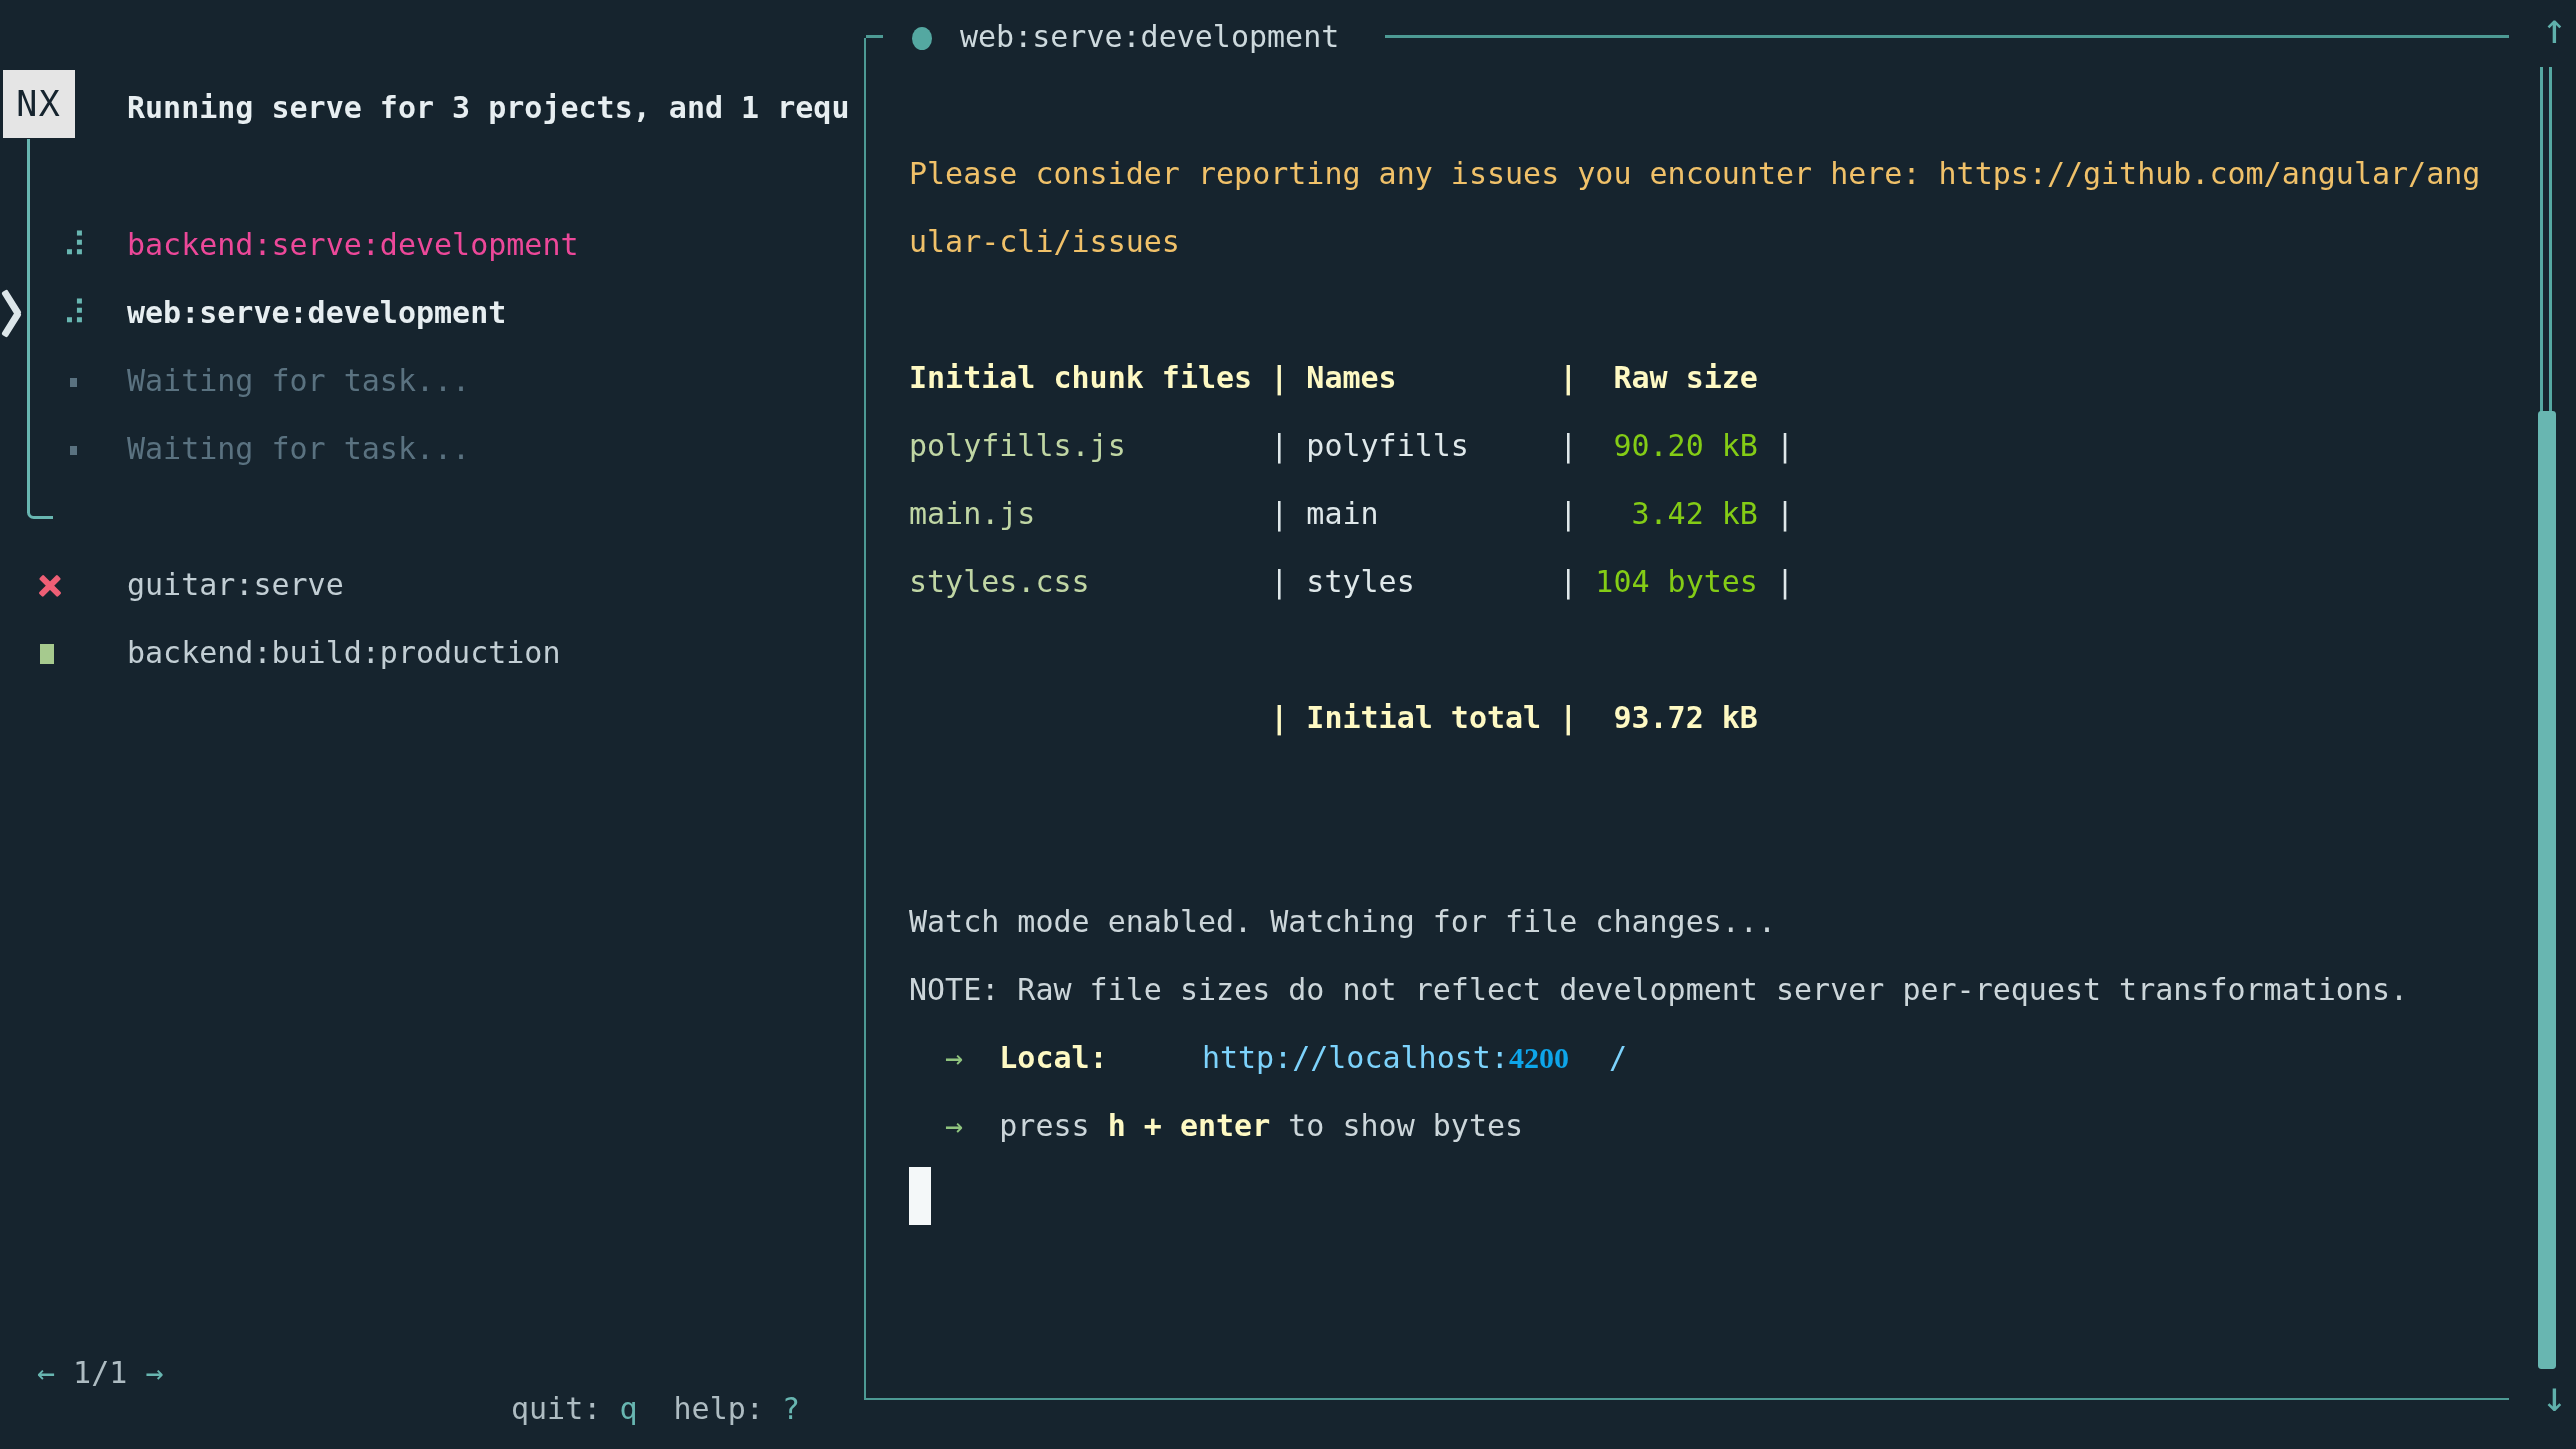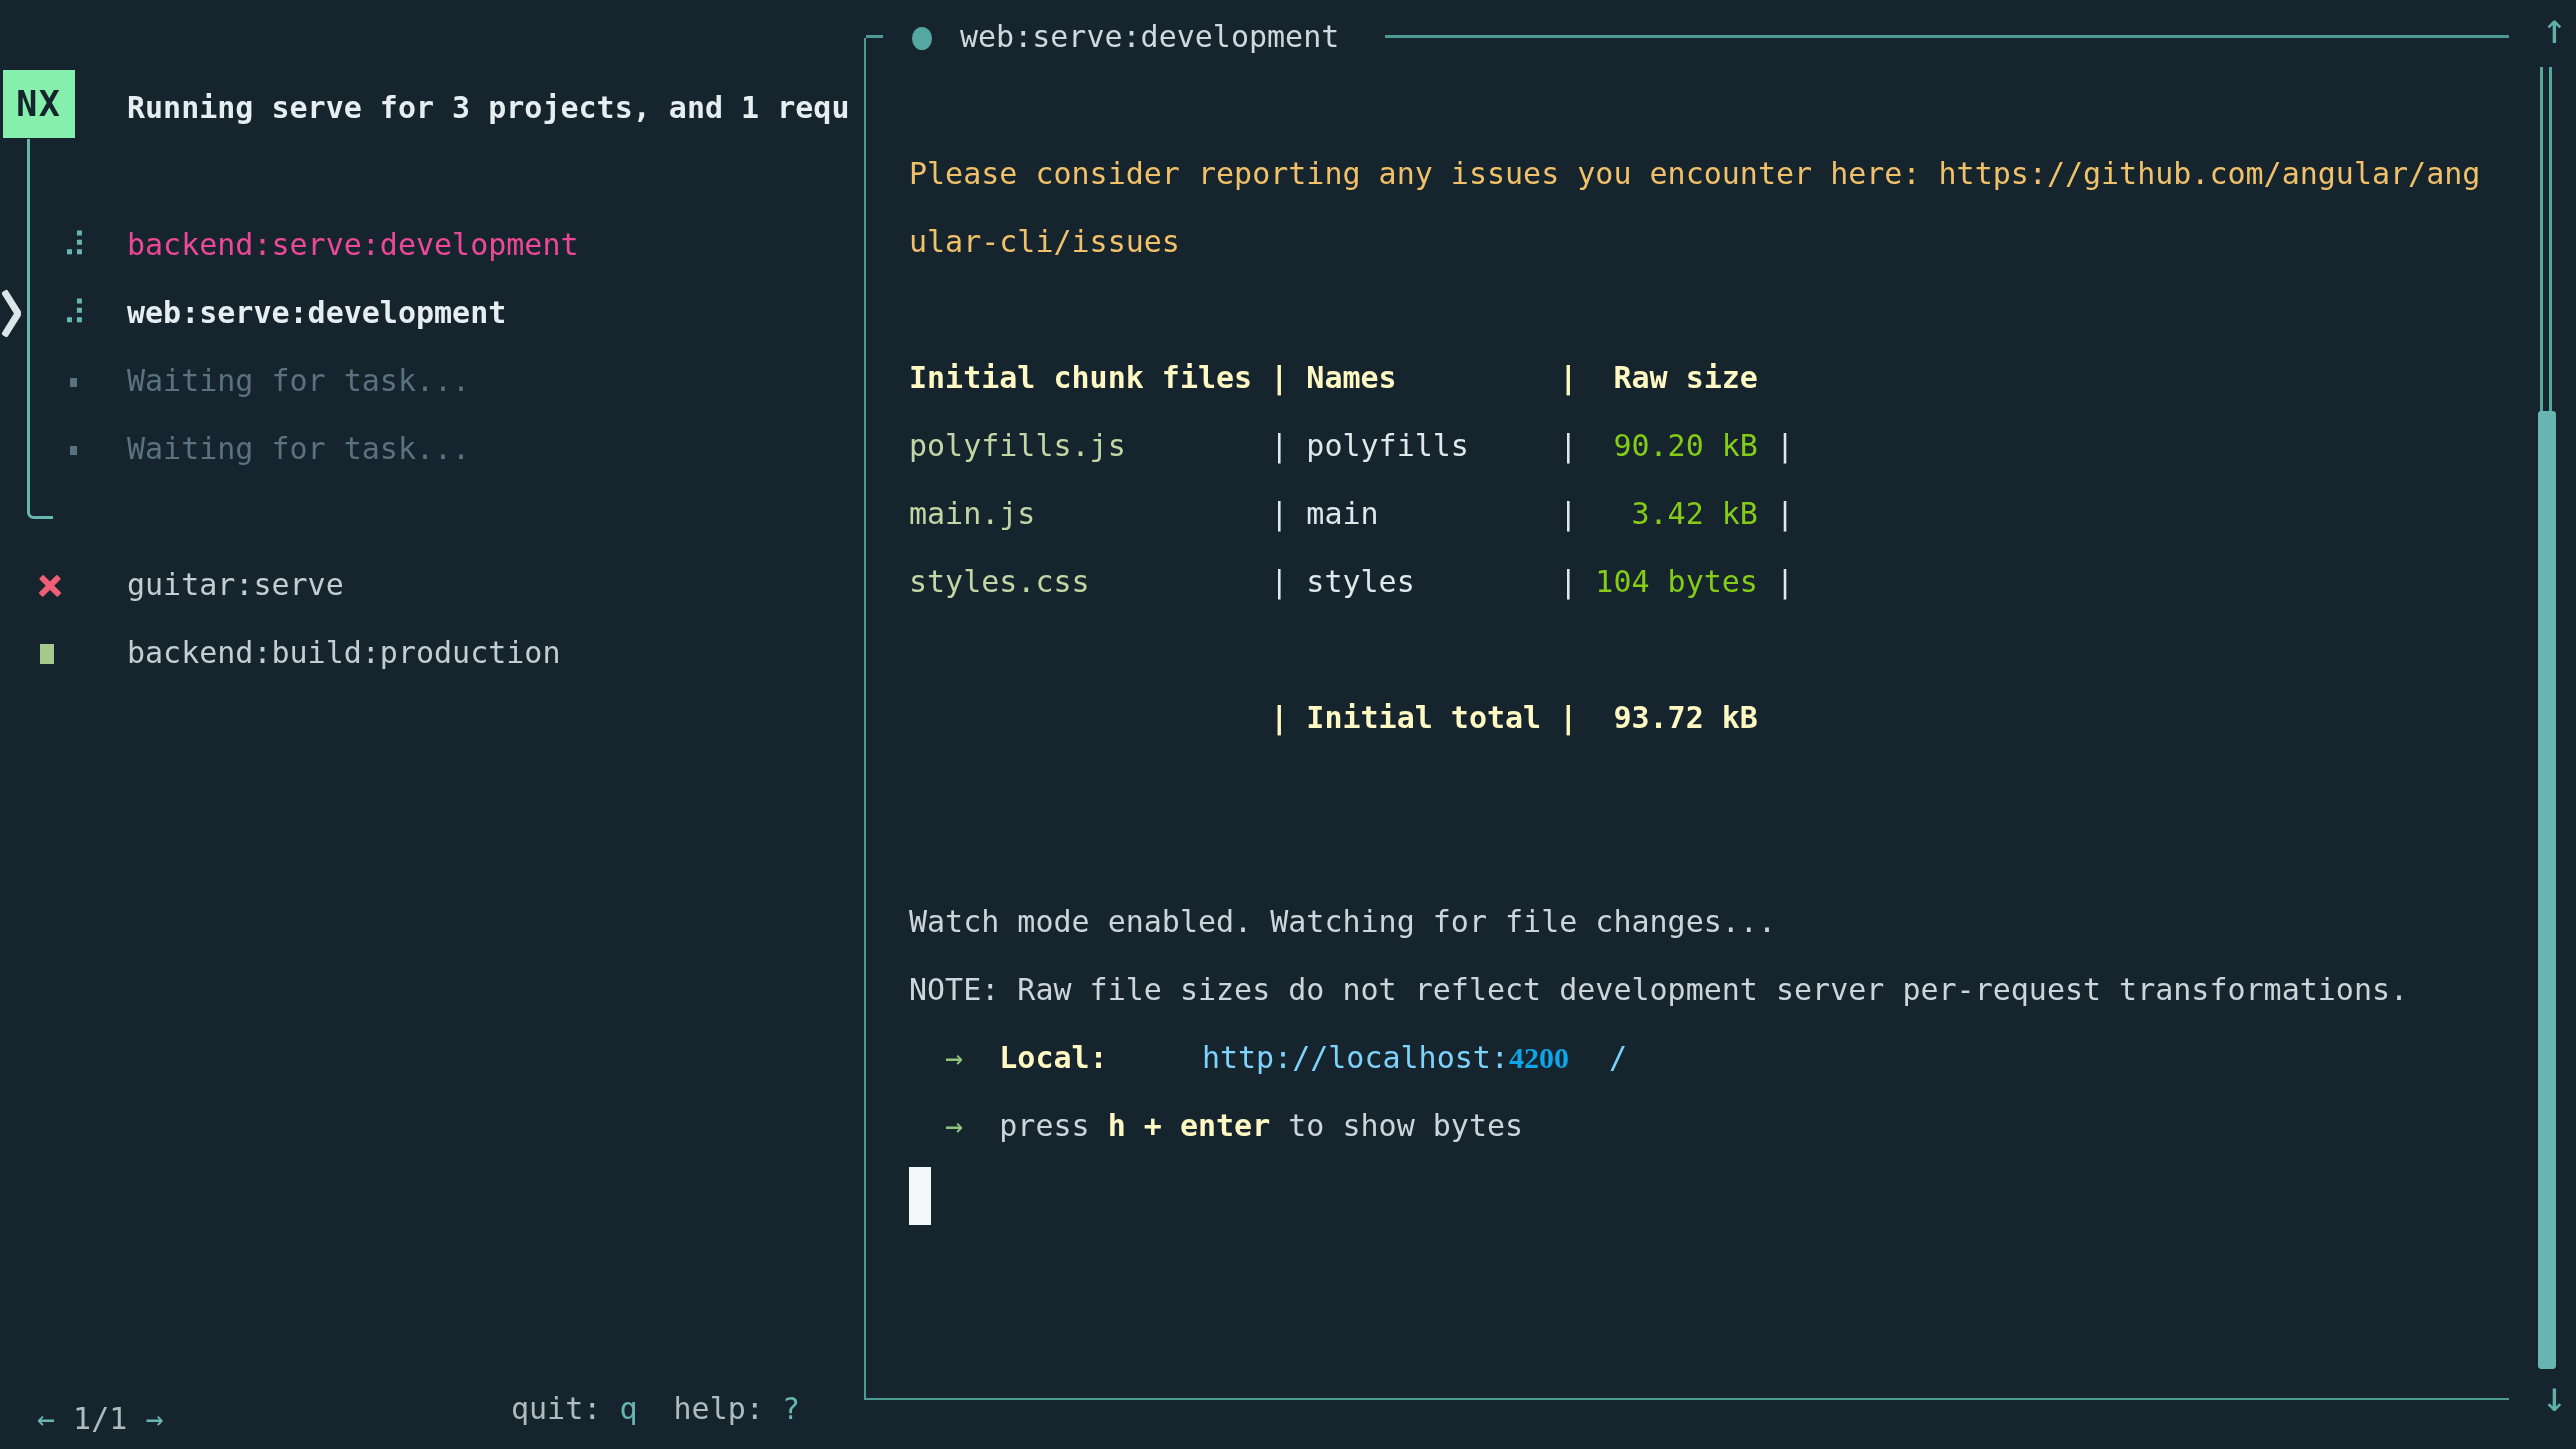--- a/index.html
+++ b/index.html
@@ -9,21 +9,21 @@
     font-family:"DejaVu Sans Mono", monospace;
     font-size:30px;
     color:#c6d2d7;
   }
 
   
   #left-panel { position:absolute; left:0; top:0; width:864px; height:1449px; overflow:hidden; }
 
   #nx-badge {
     position:absolute; left:2.7px; top:70px; width:72px; height:68px;
-    background:#86efac; color:#16242e; font-weight:bold; font-size:35px;
+    background:#e5e5e5; color:#16242e; font-weight:normal; font-size:35px;
     display:flex; align-items:center; justify-content:center; letter-spacing:1.3px;
   }
   #app-title {
     position:absolute; left:127px; top:88px; height:39px; line-height:39px;
     font-weight:bold; color:#e7eef1; white-space:pre; width:738px; overflow:hidden;
   }
   #tree-line {
     position:absolute; left:27px; top:139px; width:25.5px; height:380px;
     border-left:3.4px solid #68b6b1; border-bottom:3.4px solid #68b6b1;
     border-bottom-left-radius:6.7px;
@@ -52,21 +52,21 @@
 
   .chev { position:absolute; left:1.3px; top:10px; width:27px; height:48px; }
   .chev::before, .chev::after {
     content:""; position:absolute; left:6.7px; width:6.7px; height:28px;
     background:#dce6e9; border-radius:2px;
   }
   .chev::before { top:0;  transform:rotate(-32deg); }
   .chev::after  { top:21px; transform:rotate(32deg); }
 
   #statusbar { position:absolute; left:0; top:1319px; width:864px; height:36px; line-height:36px; white-space:pre; }
-  #pager { position:absolute; left:37px;margin-top:46px; }
+  #pager { position:absolute; left:37px; }
   #hint-group { position:absolute; right:64px; }
   .accent { color:#68b6b1; }
   .sb-gray { color:#aebcc2; }
 
   
   #output-panel {
     position:absolute; left:864px; top:38px; width:1645px; height:1362px;
     border-left:2.7px solid #4d9a94; border-bottom:2.7px solid #4d9a94;
   }
   .border-top-seg { position:absolute; top:-2.7px; height:2.7px; background:#4d9a94; }

